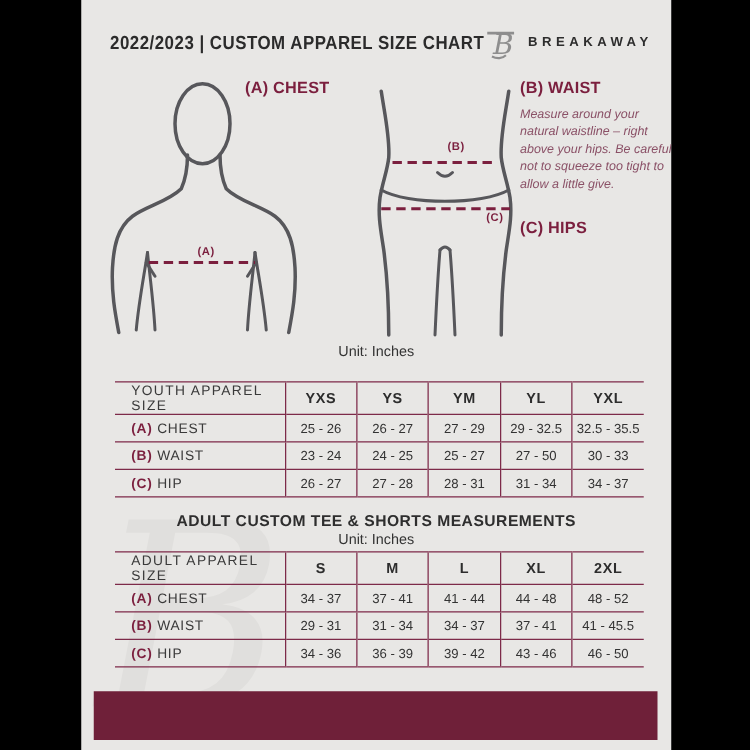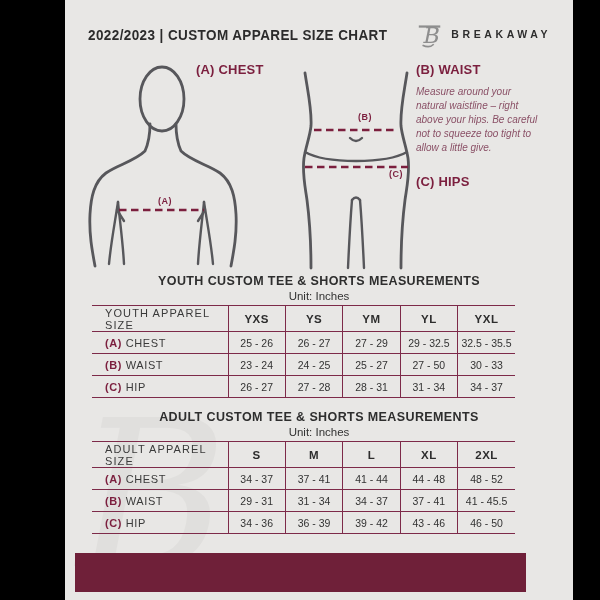--- a/index.html
+++ b/index.html
@@ -1,18 +1,18 @@
 <!DOCTYPE html>
 <html><head>
 <meta charset="utf-8">
 <style>
   * { margin:0; padding:0; box-sizing:border-box; }
   html,body { width:600px; height:600px; }
   body { background:#000; font-family:"Liberation Sans", sans-serif; position:relative; overflow:hidden; }
-  .flyer { position:absolute; left:65px; top:0; width:508px; height:600px; background:#e8e7e5; overflow:hidden; }
+  .flyer { position:absolute; left:65px; top:0; width:472px; height:600px; background:#e8e7e5; overflow:hidden; }
 
   
   .header { position:absolute; left:0; top:0; width:100%; padding:20px 22px 0 23px;
             display:flex; justify-content:space-between; align-items:center; z-index:2; }
   .header-title { font-size:13.5px; font-weight:bold; color:#2b2b2b; letter-spacing:.4px;
                   transform:scaleY(1.12); transform-origin:left center; white-space:nowrap; }
   .brand { display:flex; align-items:center; gap:7px; }
   .brand-name { font-size:10.5px; font-weight:bold; color:#2d2d2d; letter-spacing:3.6px; }
 
   
@@ -103,21 +103,20 @@
   <span class="marker" style="left:293px; top:112px;">(B)</span>
   <span class="marker" style="left:324px; top:169px;">(C)</span>
 
   <div class="guide" style="left:351px; top:62px; width:122px;">
     <div class="guide-h">(B) WAIST</div>
     <p class="guide-p">Measure around your natural waistline – right above your hips. Be careful not to squeeze too tight to allow a little give.</p>
     <div class="guide-h guide-gap">(C) HIPS</div>
   </div>
 
   <div class="tbl-head" style="top:274px;">
-    <div class="tbl-title">YOUTH CUSTOM TEE &amp; SHORTS MEASUREMENTS</div>
     <div class="tbl-unit">Unit: Inches</div>
   </div>
   <table style="top:305px;">
     <colgroup>
         <col style="width:136px">
         <col>
         <col>
         <col>
         <col>
         <col>

